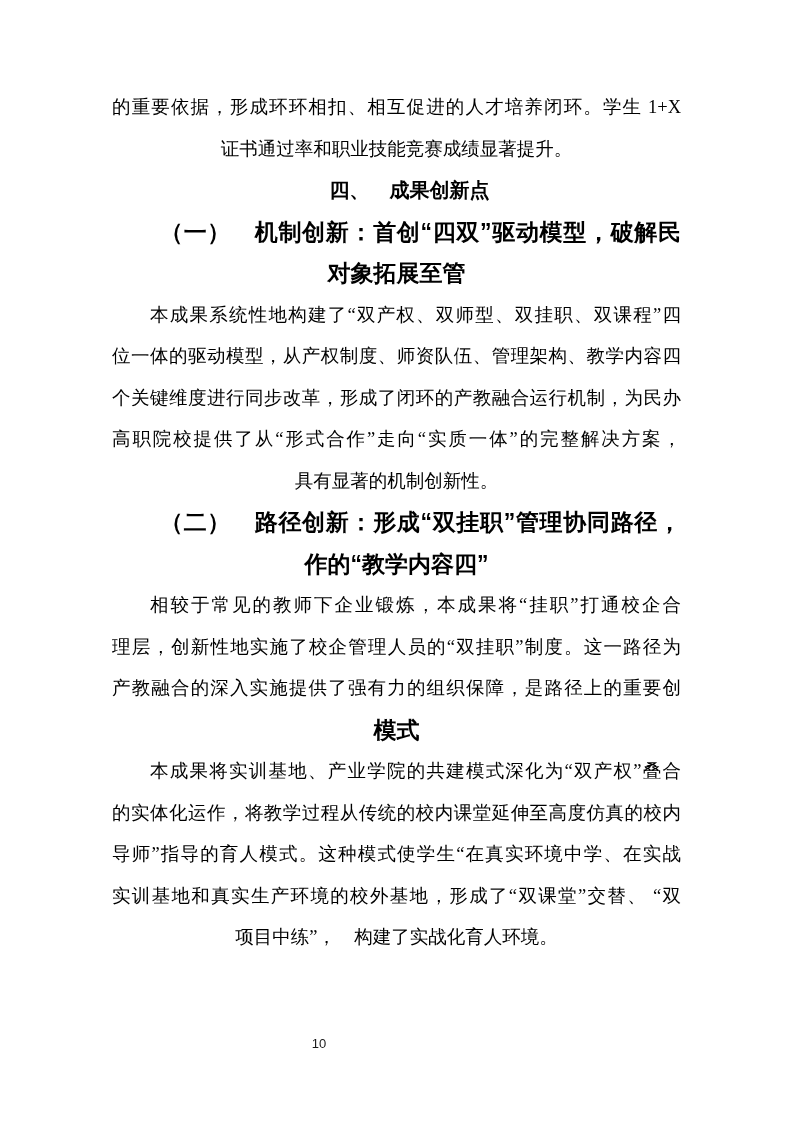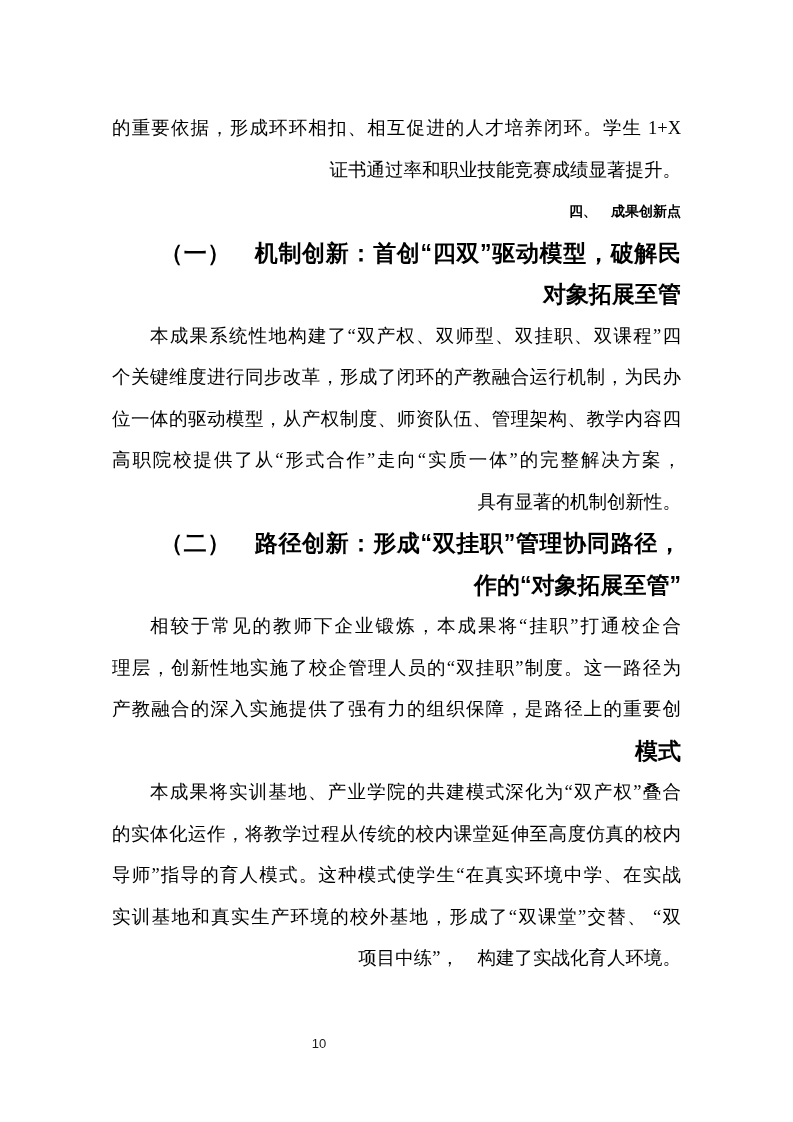--- a/index.html
+++ b/index.html
@@ -8,43 +8,43 @@
     height: 1122px;
     background: #ffffff;
     position: relative;
     overflow: hidden;
     color: #000000;
     font-family: "Liberation Serif", serif;
   }
   .doc-body {
     position: absolute;
     left: 112px;
-    top: 108px;
+    top: 87px;
     width: 569px;
   }
   .p { margin: 0; padding: 0; }
   .line {
     height: 41.5px;
     line-height: 41.5px;
     overflow: hidden;
-    text-align: right;
+    text-align: center;
   }
   .line.just {
     text-align: justify;
     text-align-last: justify;
     text-justify: inter-character;
   }
   .body {
     font-family: "Liberation Serif", serif;
     font-size: 18.5px;
     font-weight: 400;
   }
   .heading1 {
     font-family: "Liberation Sans", sans-serif;
-    font-size: 14px;
+    font-size: 20px;
     font-weight: 700;
   }
   .heading2 {
     font-family: "Liberation Sans", sans-serif;
     font-size: 23px;
     font-weight: 700;
   }
   .body .line.first    { text-indent: 38px; }
   .heading2 .line.first{ text-indent: 48px; }
   .heading1 .line.first{ text-indent: 26px; }
@@ -69,28 +69,28 @@
     </div>
     <div class="p heading1">
       <div class="line first">四、　成果创新点</div>
     </div>
     <div class="p heading2">
       <div class="line just first">（一）　机制创新：首创“四双”驱动模型，破解民办高职产教</div>
       <div class="line">对象拓展至管</div>
     </div>
     <div class="p body">
       <div class="line just first">本成果系统性地构建了“双产权、双师型、双挂职、双课程”四</div>
+      <div class="line just">位一体的驱动模型，从产权制度、师资队伍、管理架构、教学内容四</div>
       <div class="line just">个关键维度进行同步改革，形成了闭环的产教融合运行机制，为民办</div>
-      <div class="line just">位一体的驱动模型，从产权制度、师资队伍、管理架构、教学内容四</div>
       <div class="line just">高职院校提供了从“形式合作”走向“实质一体”的完整解决方案，</div>
       <div class="line">具有显著的机制创新性。</div>
     </div>
     <div class="p heading2">
       <div class="line just first">（二）　路径创新：形成“双挂职”管理协同路径，打通校企合</div>
-      <div class="line">作的“对象拓展至管”</div>
+      <div class="line">作的“教学内容四”</div>
     </div>
     <div class="p body">
       <div class="line just first">相较于常见的教师下企业锻炼，本成果将“挂职”打通校企合</div>
       <div class="line just">理层，创新性地实施了校企管理人员的“双挂职”制度。这一路径为</div>
       <div class="line just">产教融合的深入实施提供了强有力的组织保障，是路径上的重要创新。</div>
     </div>
     <div class="p heading2">
       <div class="line">模式</div>
     </div>
     <div class="p body">

